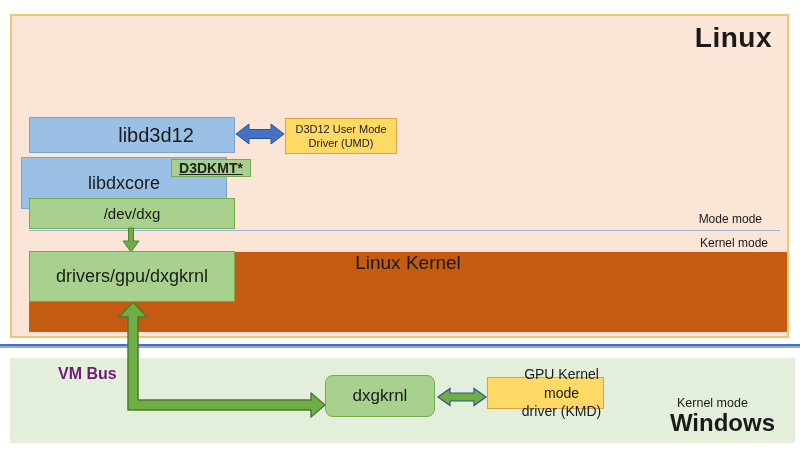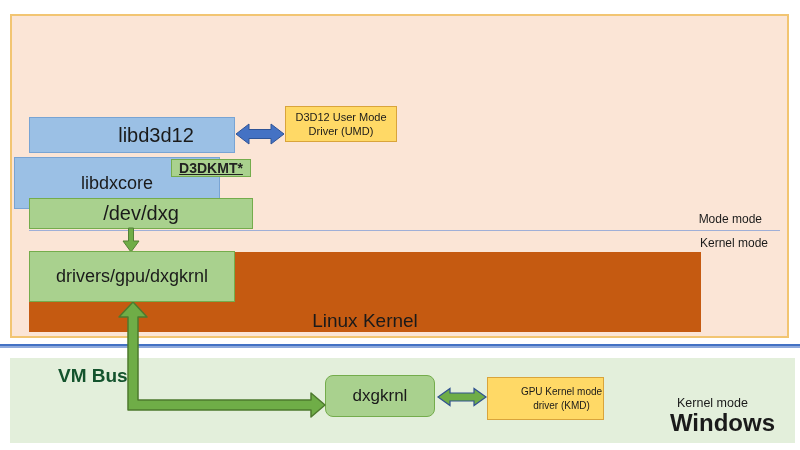--- a/index.html
+++ b/index.html
@@ -10,48 +10,49 @@
   .abs{position:absolute;box-sizing:border-box;}
   
   .linux-bg{left:10px;top:14px;width:779px;height:324px;background:#FBE5D6;border:2px solid #F2C572;}
   .linux-title{top:22px;right:28px;font-size:28px;font-weight:bold;letter-spacing:0.5px;}
   
   .node{display:flex;align-items:center;justify-content:center;text-align:center;}
   .blue-node{background:#9BC0E5;border:1.5px solid #78A4D4;}
   .green-node{background:#A9D18E;border:1.5px solid #74AC4C;}
   .gold-node{background:#FFD966;border:1.5px solid #D9A43B;}
   .libd3d12{left:29px;top:117px;width:206px;height:36px;font-size:20px;padding-left:48px;}
-  .libdxcore{left:14px;top:157px;width:206px;height:52px;font-size:18px;}
+  .libdxcore{left:21px;top:157px;width:206px;height:52px;font-size:18px;}
   .badge{left:171px;top:159px;width:80px;height:18px;font-size:14px;font-weight:bold;color:#222;text-decoration:underline;}
-  .devdxg{left:29px;top:198px;width:224px;height:31px;font-size:20px;}
-  .umd{left:285px;top:106px;width:112px;height:36px;font-size:11px;line-height:1.3;}
-  .kmd{left:487px;top:377px;width:117px;height:43px;font-size:10px;line-height:1.35;padding-left:32px;}
+  .devdxg{left:29px;top:198px;width:206px;height:31px;font-size:15px;}
+  .umd{left:285px;top:118px;width:112px;height:36px;font-size:11px;line-height:1.3;}
+  .kmd{left:487px;top:377px;width:117px;height:32px;font-size:14px;line-height:1.35;padding-left:32px;}
   .mode-divider{left:29px;top:230px;width:751px;height:1px;background:#9FAFD7;}
   .user-mode{top:212px;right:38px;font-size:12px;}
   .kernel-mode{top:236px;right:32px;font-size:12px;}
-  .kernel-box{left:29px;top:252px;width:672px;height:80px;background:#C55A11;display:flex;align-items:flex-end;justify-content:center;font-size:19px;}
+  .kernel-box{left:29px;top:252px;width:758px;height:80px;background:#C55A11;display:flex;align-items:flex-start;justify-content:center;font-size:19px;}
   .drivers{left:29px;top:251px;width:206px;height:51px;font-size:18px;z-index:3;}
   
   .os-rule{left:0;top:344px;width:800px;height:4px;background:linear-gradient(to bottom,#4472C4 0%,#4472C4 55%,#8FAADC 55%,#8FAADC 100%);}
   
   .windows-bg{left:10px;top:358px;width:785px;height:85px;background:#E3EFDB;}
-  .vmbus-title{left:58px;top:365px;font-size:19px;font-weight:bold;color:#14532d;}
+  .vmbus-title{left:58px;top:365px;font-size:16px;font-weight:bold;color:#701a75;}
   .vmbus-lines{left:58px;top:395px;font-size:9px;line-height:12.5px;color:#6AAB47;}
   .dxgkrnl{left:325px;top:375px;width:110px;height:42px;font-size:17px;border-radius:8px;}
   .windows-title{top:363px;right:25px;font-size:24px;font-weight:bold;margin-top:46px;}
   .win-kernel-mode{left:677px;top:396px;font-size:12.5px;}
   svg{display:block;}
   .z2{z-index:2;}
 </style>
 </head>
 <body>
 
 <div class="canvas">
 
   <div class="abs linux-bg"></div>
+  <div class="abs linux-title">Linux</div>
 
   <div class="abs node blue-node libd3d12">
     <span>libd3d12</span>
   </div>
   <div class="abs node blue-node libdxcore">
     <span>libdxcore</span>
   </div>
   <div class="abs node green-node badge z2">
     <span>D3DKMT*</span>
   </div>

